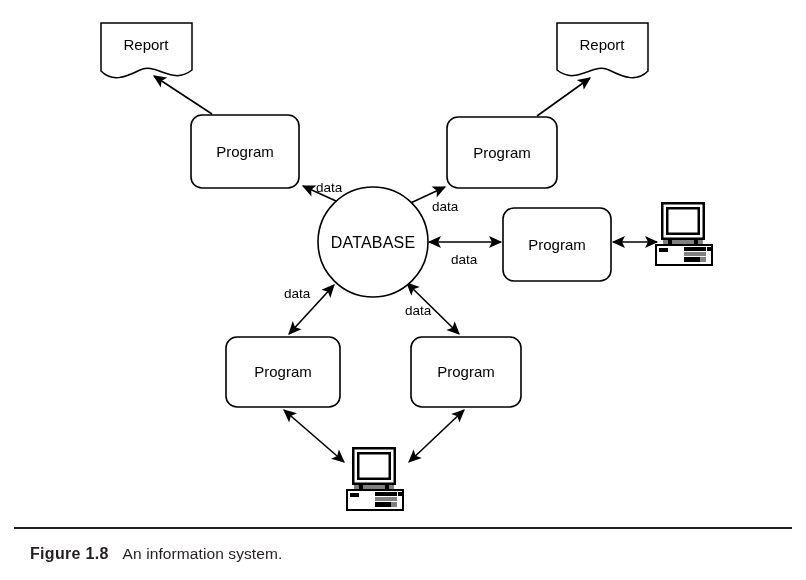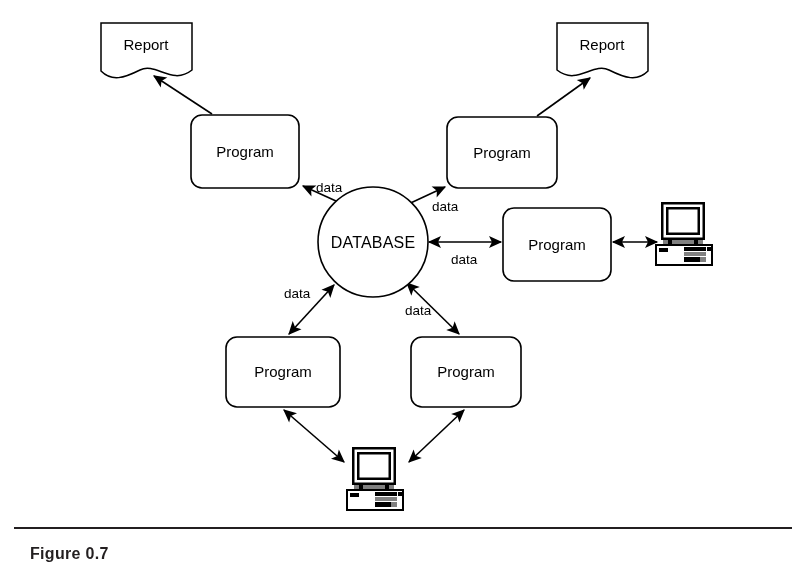--- a/index.html
+++ b/index.html
@@ -224,16 +224,17 @@
         <rect x="391" y="502" width="6" height="5" fill="#808080"></rect>
         <rect x="398" y="492" width="4" height="4" fill="#000000"></rect>
       </g>
     </g>
 
   </svg>
 
   <div class="caption-bar"></div>
 
   <div class="caption">
-    <span class="caption-number">Figure 0.7</span>
+    <span class="caption-number">Figure 1.8</span>
+    <span class="caption-text">An information system.</span>
   </div>
 
 </div>
 
 </body></html>

